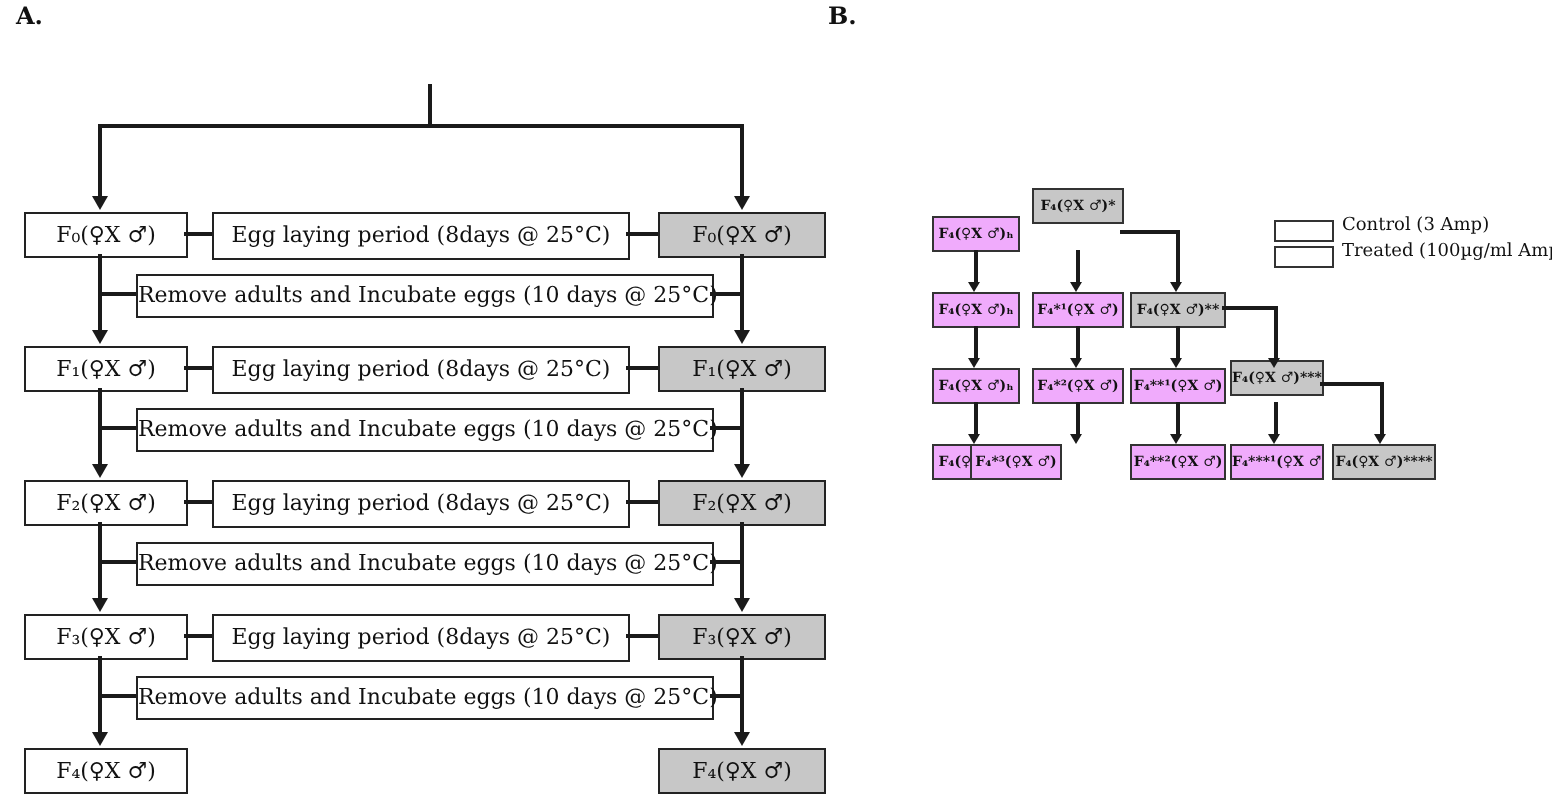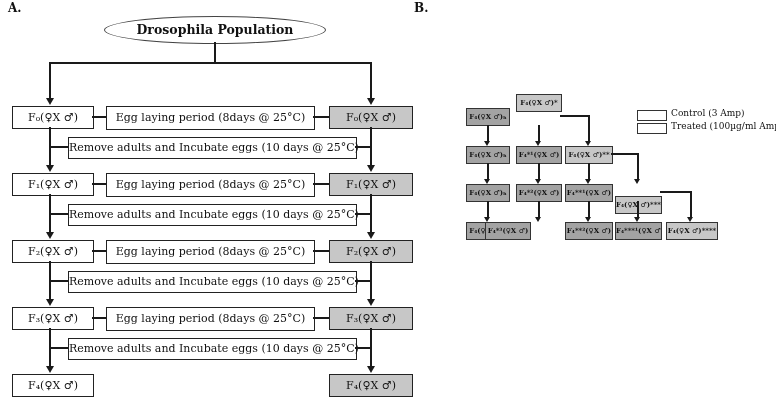--- a/index.html
+++ b/index.html
@@ -4,39 +4,38 @@
 <style>
   html,body{margin:0;padding:0;background:#fff;}
   .figure{position:relative;width:776px;height:405px;background:#ffffff;overflow:hidden;
           font-family:"DejaVu Serif","Liberation Serif",serif;color:#111;}
   .plabel{position:absolute;font-weight:bold;font-size:12px;}
   .ellipse{position:absolute;border:1.2px solid #444;border-radius:50%;text-align:center;
            font-weight:bold;font-size:12.5px;background:#fff;}
   .abox{position:absolute;height:21px;line-height:21px;text-align:center;border:1.5px solid #222;
         background:#fff;font-weight:normal;font-size:11px;white-space:nowrap;}
   .bbox{position:absolute;height:16px;line-height:16px;text-align:center;border:1.2px solid #333;
-        background:#a3a3a3;font-weight:bold;font-size:7px;white-space:nowrap;overflow:hidden;}
+        background:#f0abfc;font-weight:bold;font-size:7px;white-space:nowrap;overflow:hidden;}
   .treated{background:#c7c7c7;}
   .hl{position:absolute;height:1.5px;background:#1a1a1a;}
   .vl{position:absolute;width:1.5px;background:#1a1a1a;}
   .ar{position:absolute;width:0;height:0;border-left:4px solid transparent;
       border-right:4px solid transparent;border-top:7px solid #1a1a1a;}
   .ars{position:absolute;width:0;height:0;border-left:3px solid transparent;
        border-right:3px solid transparent;border-top:5px solid #1a1a1a;}
   .lgsw{position:absolute;width:28px;height:9px;border:1px solid #333;background:#fff;}
   .lgtx{position:absolute;font-size:9px;line-height:11px;white-space:nowrap;}
 </style>
 </head>
 <body>
 
 <div class="figure">
 
   <div class="plabel" style="left:8px;top:1px">A.</div>
 
-  <div class="ellipse" style="left:104px;top:16px;width:220px;height:26px;line-height:26px">Drosophila Population</div>
 
   <div class="vl" style="left:214px;top:42px;height:20px"></div>
   <div class="hl" style="left:50px;top:62px;width:321px"></div>
   <div class="vl" style="left:49px;top:62px;height:37px"></div>
   <div class="ar" style="left:46px;top:98px"></div>
   <div class="vl" style="left:370px;top:62px;height:37px"></div>
   <div class="ar" style="left:367px;top:98px"></div>
 
   <div class="abox" style="left:12px;top:106px;width:80px">F₀(♀X ♂)</div>
   <div class="abox" style="left:106px;top:106px;width:207px;height:22px;line-height:22px">Egg laying period  (8days @ 25°C)</div>
@@ -103,21 +102,21 @@
   <div class="bbox" style="left:466px;top:108px;width:42px">F₄(♀X ♂)ₕ</div>
   <div class="bbox treated" style="left:516px;top:94px;width:44px">F₄(♀X ♂)*</div>
 
   <div class="bbox" style="left:466px;top:146px;width:42px">F₄(♀X ♂)ₕ</div>
   <div class="bbox" style="left:516px;top:146px;width:44px">F₄*¹(♀X ♂)</div>
   <div class="bbox treated" style="left:565px;top:146px;width:46px">F₄(♀X ♂)**</div>
 
   <div class="bbox" style="left:466px;top:184px;width:42px">F₄(♀X ♂)ₕ</div>
   <div class="bbox" style="left:516px;top:184px;width:44px">F₄*²(♀X ♂)</div>
   <div class="bbox" style="left:565px;top:184px;width:46px">F₄**¹(♀X ♂)</div>
-  <div class="bbox treated" style="left:615px;top:196px;width:45px">F₄(♀X ♂)***</div>
+  <div class="bbox treated" style="left:615px;top:180px;width:45px">F₄(♀X ♂)***</div>
 
   <div class="bbox" style="left:466px;top:222px;width:42px">F₄(♀X ♂)ₕ</div>
   <div class="bbox" style="left:485px;top:222px;width:44px">F₄*³(♀X ♂)</div>
   <div class="bbox" style="left:565px;top:222px;width:46px">F₄**²(♀X ♂)</div>
   <div class="bbox" style="left:615px;top:222px;width:45px">F₄***¹(♀X ♂)</div>
   <div class="bbox treated" style="left:666px;top:222px;width:50px">F₄(♀X ♂)****</div>
 
   <div class="vl" style="left:487px;top:125px;height:16px"></div>
   <div class="ars" style="left:484px;top:141px"></div>
   <div class="vl" style="left:487px;top:163px;height:16px"></div>

